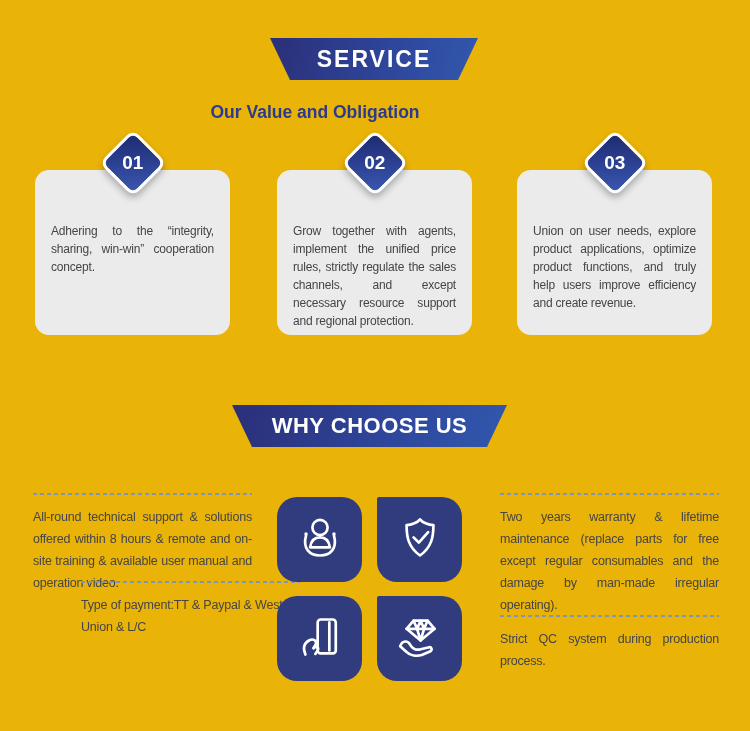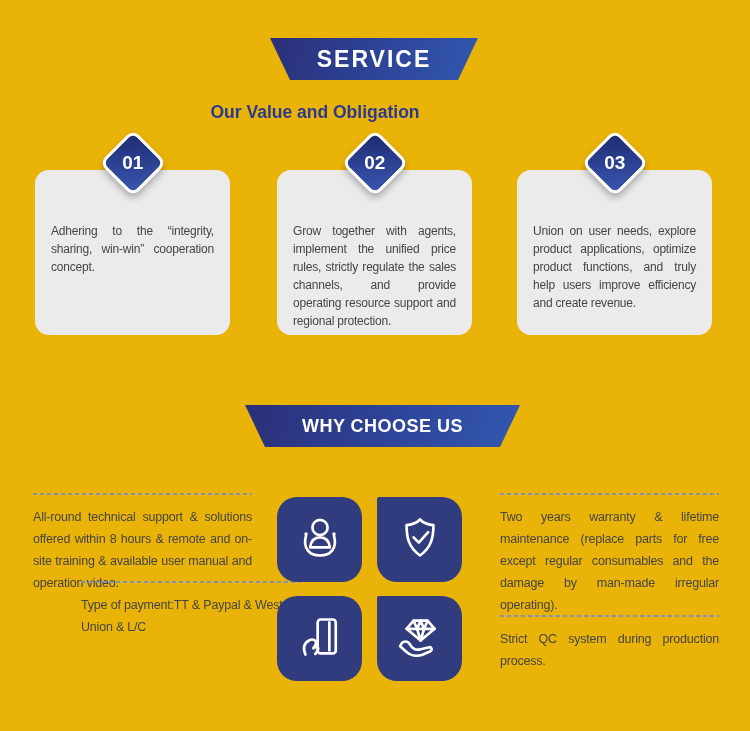--- a/index.html
+++ b/index.html
@@ -10,21 +10,21 @@
   }
 
   
   .banner {
     position:absolute; display:flex; align-items:center; justify-content:center;
     background:linear-gradient(105deg,#2b2f78 0%, #2e459a 55%, #3158ae 100%);
     color:#ffffff; font-weight:bold;
     clip-path:polygon(0 0, 100% 0, calc(100% - 20px) 100%, 20px 100%);
   }
   .service-banner { left:270px; top:38px; width:208px; height:42px; font-size:23px; letter-spacing:2px; }
-  .why-banner     { left:245px; top:405px; width:275px; height:42px; font-size:18px; letter-spacing:0.5px; }
+  .why-banner     { left:232px; top:405px; width:275px; height:42px; font-size:22px; letter-spacing:0.5px; }
 
   .subtitle {
     position:absolute; left:0; top:102px; width:630px; text-align:center;
     color:#2c3a8e; font-size:17.5px; font-weight:bold;
   }
 
   
   .card {
     position:absolute; top:170px; width:195px; height:165px;
     background:#ebebeb; border-radius:14px; padding:52px 16px 0 16px;
@@ -91,21 +91,21 @@
     <div class="diamond">
       <span class="num">01</span>
     </div>
     <p class="card-text">Adhering to the “integrity, sharing, win-win” cooperation concept.</p>
   </div>
 
   <div class="card card-2">
     <div class="diamond">
       <span class="num">02</span>
     </div>
-    <p class="card-text">Grow together with agents, implement the unified price rules, strictly regulate the sales channels, and provide operating resource support and regional protection.</p>
+    <p class="card-text">Grow together with agents, implement the unified price rules, strictly regulate the sales channels, and except necessary resource support and regional protection.</p>
   </div>
 
   <div class="card card-3">
     <div class="diamond">
       <span class="num">03</span>
     </div>
     <p class="card-text">Union on user needs, explore product applications, optimize product functions, and truly help users improve efficiency and create revenue.</p>
   </div>
 
   <div class="banner why-banner">

